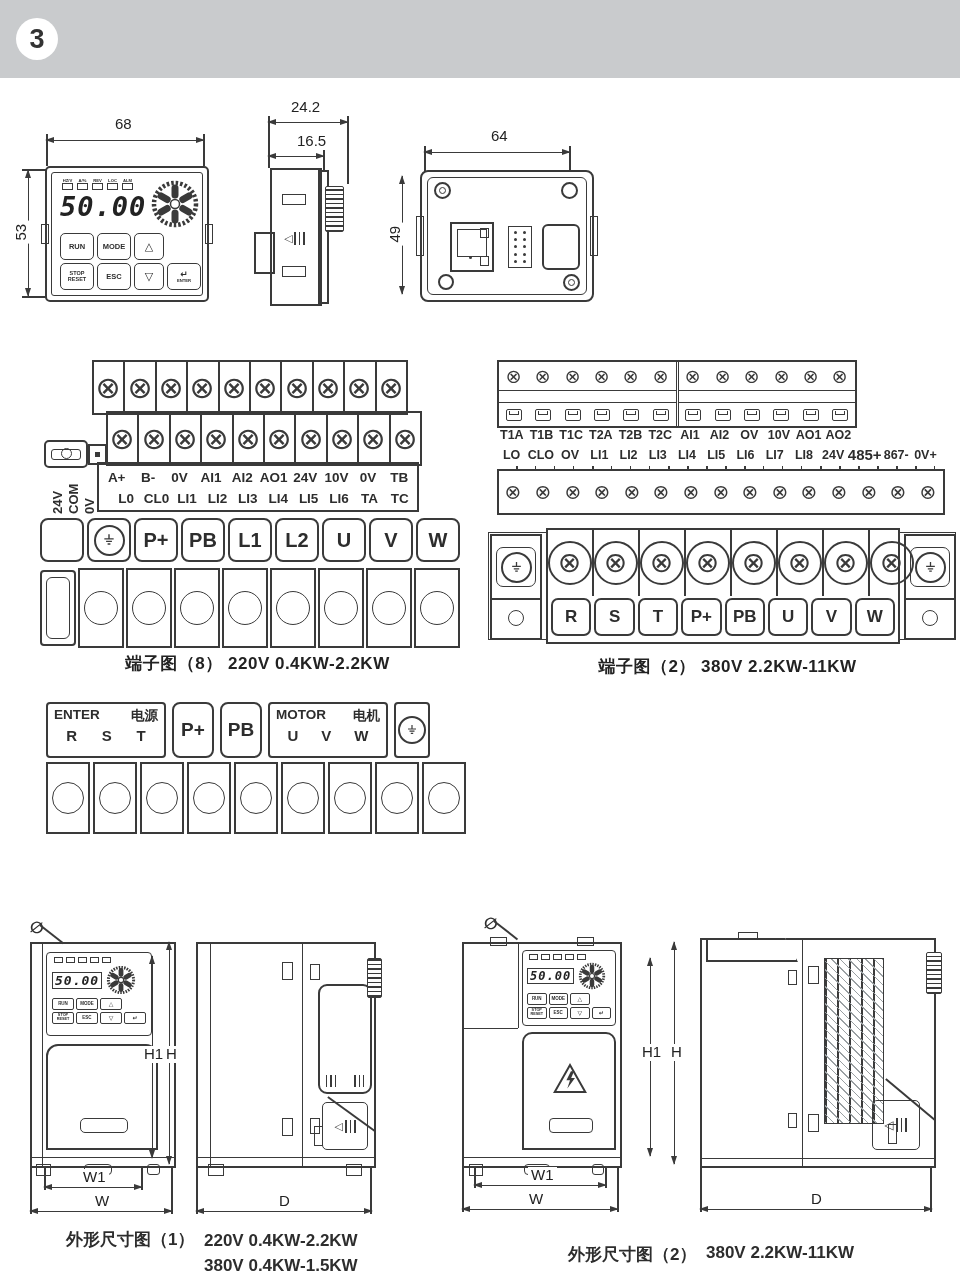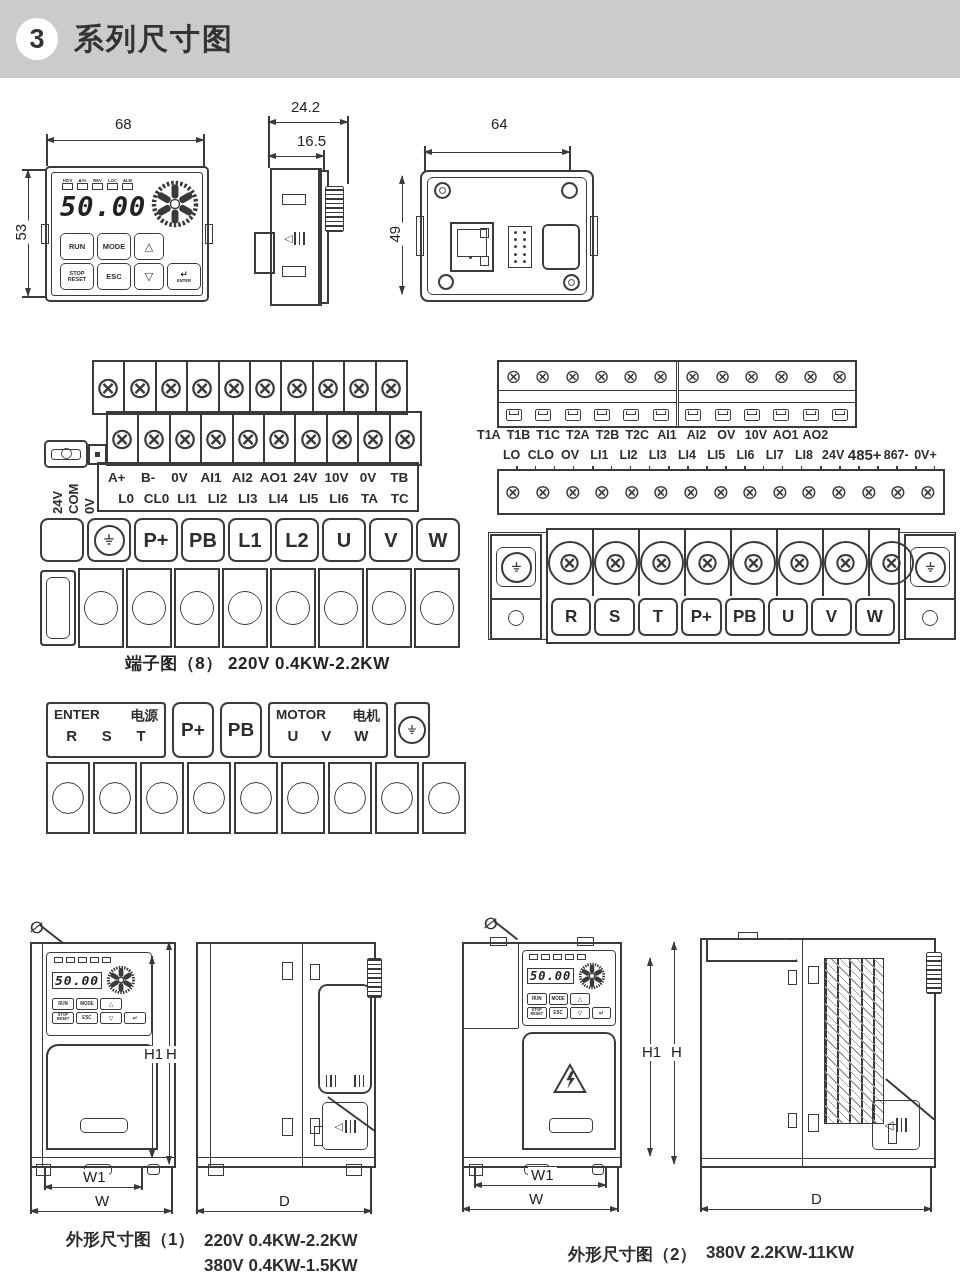--- a/index.html
+++ b/index.html
@@ -52,21 +52,20 @@
 </style>
 </head>
 <body>
 
 <div id="page">
 
   <div class="abs" style="left:0;top:0;width:960px;height:78px;background:#c9cbcd;display:flex;align-items:center;gap:16px;padding-left:16px;box-sizing:border-box">
     <div style="width:42px;height:42px;border-radius:50%;background:#fff;display:flex;align-items:center;justify-content:center;font-size:27px;font-weight:700;color:#333">
       <span>3</span>
     </div>
-    <div style="font-size:30px;font-weight:600;color:#333;letter-spacing:2px">系列尺寸图</div>
   </div>
 
   <div class="dimh" style="left:46px;top:140px;width:158px"></div>
   <div class="dimlab" style="left:112px;top:116px">68</div>
   <div class="ext" style="left:46px;top:134px;width:1.5px;height:32px"></div>
   <div class="ext" style="left:203px;top:134px;width:1.5px;height:32px"></div>
   <div class="dimv" style="left:28px;top:170px;height:126px"></div>
   <div class="dimlab rot" style="left:10px;top:224px">53</div>
   <div class="ext" style="left:22px;top:169px;width:24px;height:1.5px"></div>
   <div class="ext" style="left:22px;top:296px;width:24px;height:1.5px"></div>
@@ -157,21 +156,21 @@
     <div class="abs bx" style="left:0;top:64px;width:17px;height:38px"></div>
     <div class="abs bx15" style="left:28px;top:26px;width:22px;height:9px"></div>
     <div class="abs bx15" style="left:28px;top:98px;width:22px;height:9px"></div>
     <div class="abs" style="left:30px;top:64px;display:flex;align-items:center;gap:2px">
       <span style="font-size:11px;color:#3a3a3a">◁</span>
       <span class="stripes" style="width:11px;height:13px;display:inline-block"></span>
     </div>
   </div>
 
   <div class="dimh" style="left:424px;top:152px;width:146px"></div>
-  <div class="dimlab" style="left:488px;top:116px">64</div>
+  <div class="dimlab" style="left:488px;top:128px">64</div>
   <div class="ext" style="left:424px;top:146px;width:1.5px;height:26px"></div>
   <div class="ext" style="left:569px;top:146px;width:1.5px;height:26px"></div>
   <div class="dimv" style="left:402px;top:176px;height:118px"></div>
   <div class="dimlab rot" style="left:384px;top:226px">49</div>
 
   <div class="abs bx" style="left:420px;top:170px;width:170px;height:128px;border-radius:8px">
     <div class="abs bx15" style="left:5px;top:5px;right:5px;bottom:5px;border-radius:6px"></div>
     <div class="abs circ" style="left:12px;top:10px;width:13px;height:13px">
         <div style="width:5px;height:5px;border:1px solid #3a3a3a;border-radius:50%"></div>
       </div>
@@ -459,21 +458,21 @@
           <span class="cell">
             <i class="clamp"></i>
           </span>
           <span class="cell">
             <i class="clamp"></i>
           </span>
       </div>
     </div>
   </div>
 
-  <div class="abs flex" style="left:474px;top:428px;width:356px">
+  <div class="abs flex" style="left:497px;top:428px;width:356px">
     <span class="cell lbl" style="font-size:12.5px">T1A</span>
     <span class="cell lbl" style="font-size:12.5px">T1B</span>
     <span class="cell lbl" style="font-size:12.5px">T1C</span>
     <span class="cell lbl" style="font-size:12.5px">T2A</span>
     <span class="cell lbl" style="font-size:12.5px">T2B</span>
     <span class="cell lbl" style="font-size:12.5px">T2C</span>
     <span class="cell lbl" style="font-size:12.5px">AI1</span>
     <span class="cell lbl" style="font-size:12.5px">AI2</span>
     <span class="cell lbl" style="font-size:12.5px">OV</span>
     <span class="cell lbl" style="font-size:12.5px">10V</span>
@@ -638,20 +637,23 @@
           <span>U</span>
         </div>
       <div class="powbox cell" style="font-size:17px;border-radius:7px">
           <span>V</span>
         </div>
       <div class="powbox cell" style="font-size:17px;border-radius:7px">
           <span>W</span>
         </div>
     </div>
   </div>
+  <div class="caption" style="left:555px;top:655px;width:345px">
+    <b>端子图（2）</b>&nbsp;<span style="font-weight:600">380V 2.2KW-11KW</span>
+  </div>
 
   <div class="abs" style="left:46px;top:702px;height:56px">
     <div class="abs" style="left:0;width:120px;height:56px;border:2.5px solid #3a3a3a;border-radius:4px;box-sizing:border-box;padding:3px 6px">
       <div class="flex" style="justify-content:space-between;font-size:13.5px;font-weight:700">
         <span>ENTER</span>
         <span>电源</span>
       </div>
       <div class="flex" style="justify-content:space-around;font-size:15px;font-weight:700;margin-top:2px">
         <span>R</span>
         <span>S</span>

